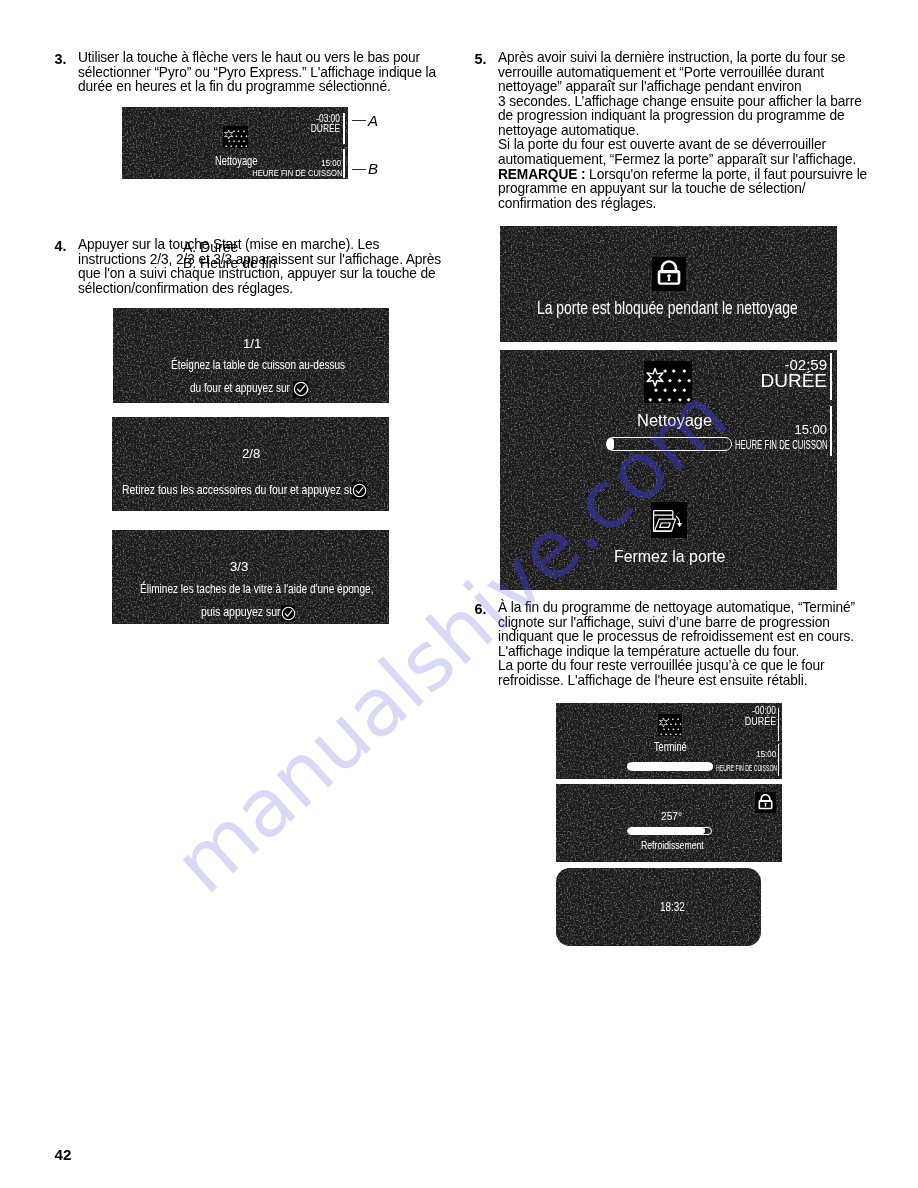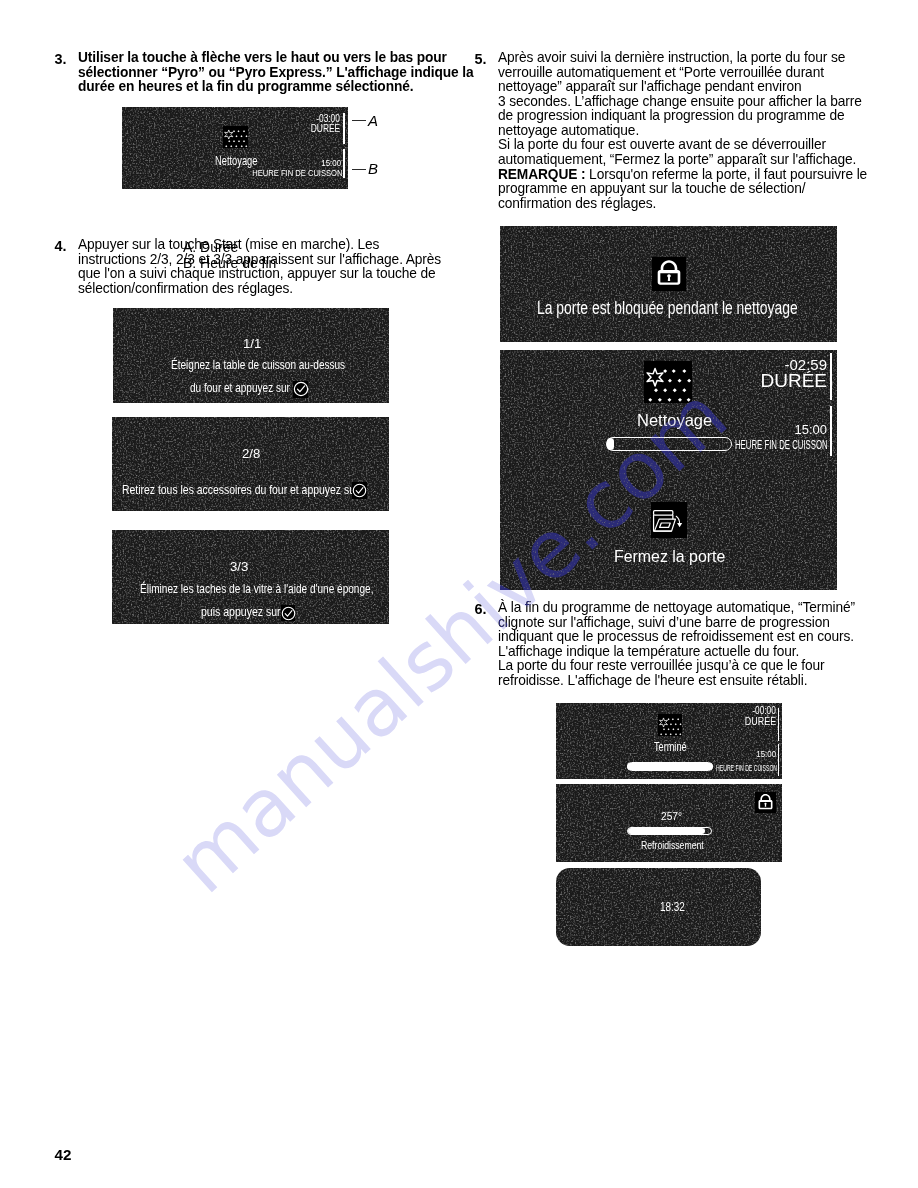--- a/index.html
+++ b/index.html
@@ -58,26 +58,26 @@
   </filter>
 </svg>
 
 <div class="page">
 
   <div class="wm wm-lit" style="left:157px; top:842px; transform:rotate(-42deg);">manualshive.com</div>
   <div class="wm wm-mul" style="left:157px; top:842px; transform:rotate(-42deg);">manualshive.com</div>
 
   <div class="step" style="left:52px; top:51px;">
     <div class="num">3.</div>
-    <div class="body" style="left:26px; top:0;font-weight:bold;">Utiliser la touche à flèche vers le haut ou vers le bas pour
+    <div class="body" style="left:26px; top:0;">Utiliser la touche à flèche vers le haut ou vers le bas pour
 sélectionner “Pyro” ou “Pyro Express.” L'affichage indique la
 durée en heures et la fin du programme sélectionné.</div>
   </div>
 
-  <div class="lcd" style="left:122px; top:107px; width:226px; height:82px;">
+  <div class="lcd" style="left:122px; top:107px; width:226px; height:72px;">
     <div class="noise">
         <svg>
           <rect width="100%" height="100%" fill="#fff" filter="url(#lcdnoise)"></rect>
         </svg>
       </div>
     <div class="inner">
       <div class="iconbox" style="left:101px; top:19px; width:25px; height:22px;">
           <svg viewBox="0 0 100 92" width="100%" height="100%" preserveAspectRatio="none" style="display:block">
           <path d="M23.0 16.5 L27.2 28.2 L39.5 26.0 L31.4 35.5 L39.5 45.0 L27.2 42.8 L23.0 54.5 L18.8 42.8 L6.5 45.0 L14.6 35.5 L6.5 26.0 L18.8 28.2 Z" fill="none" stroke="#fff" stroke-width="3.2" stroke-linejoin="round"></path>
           <g fill="#fff">

